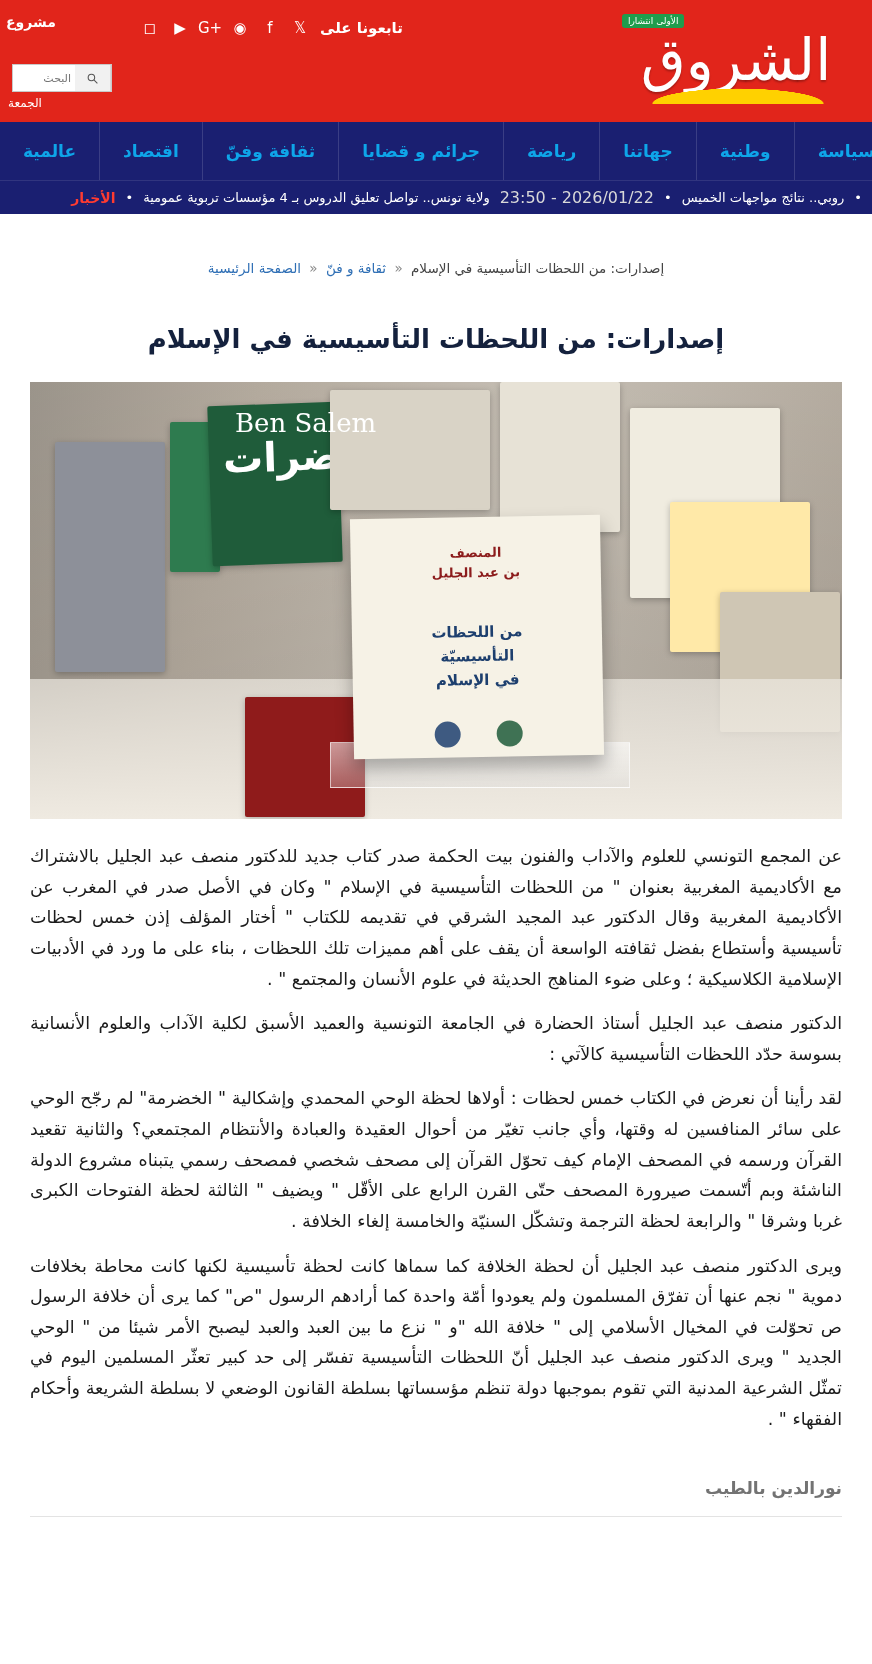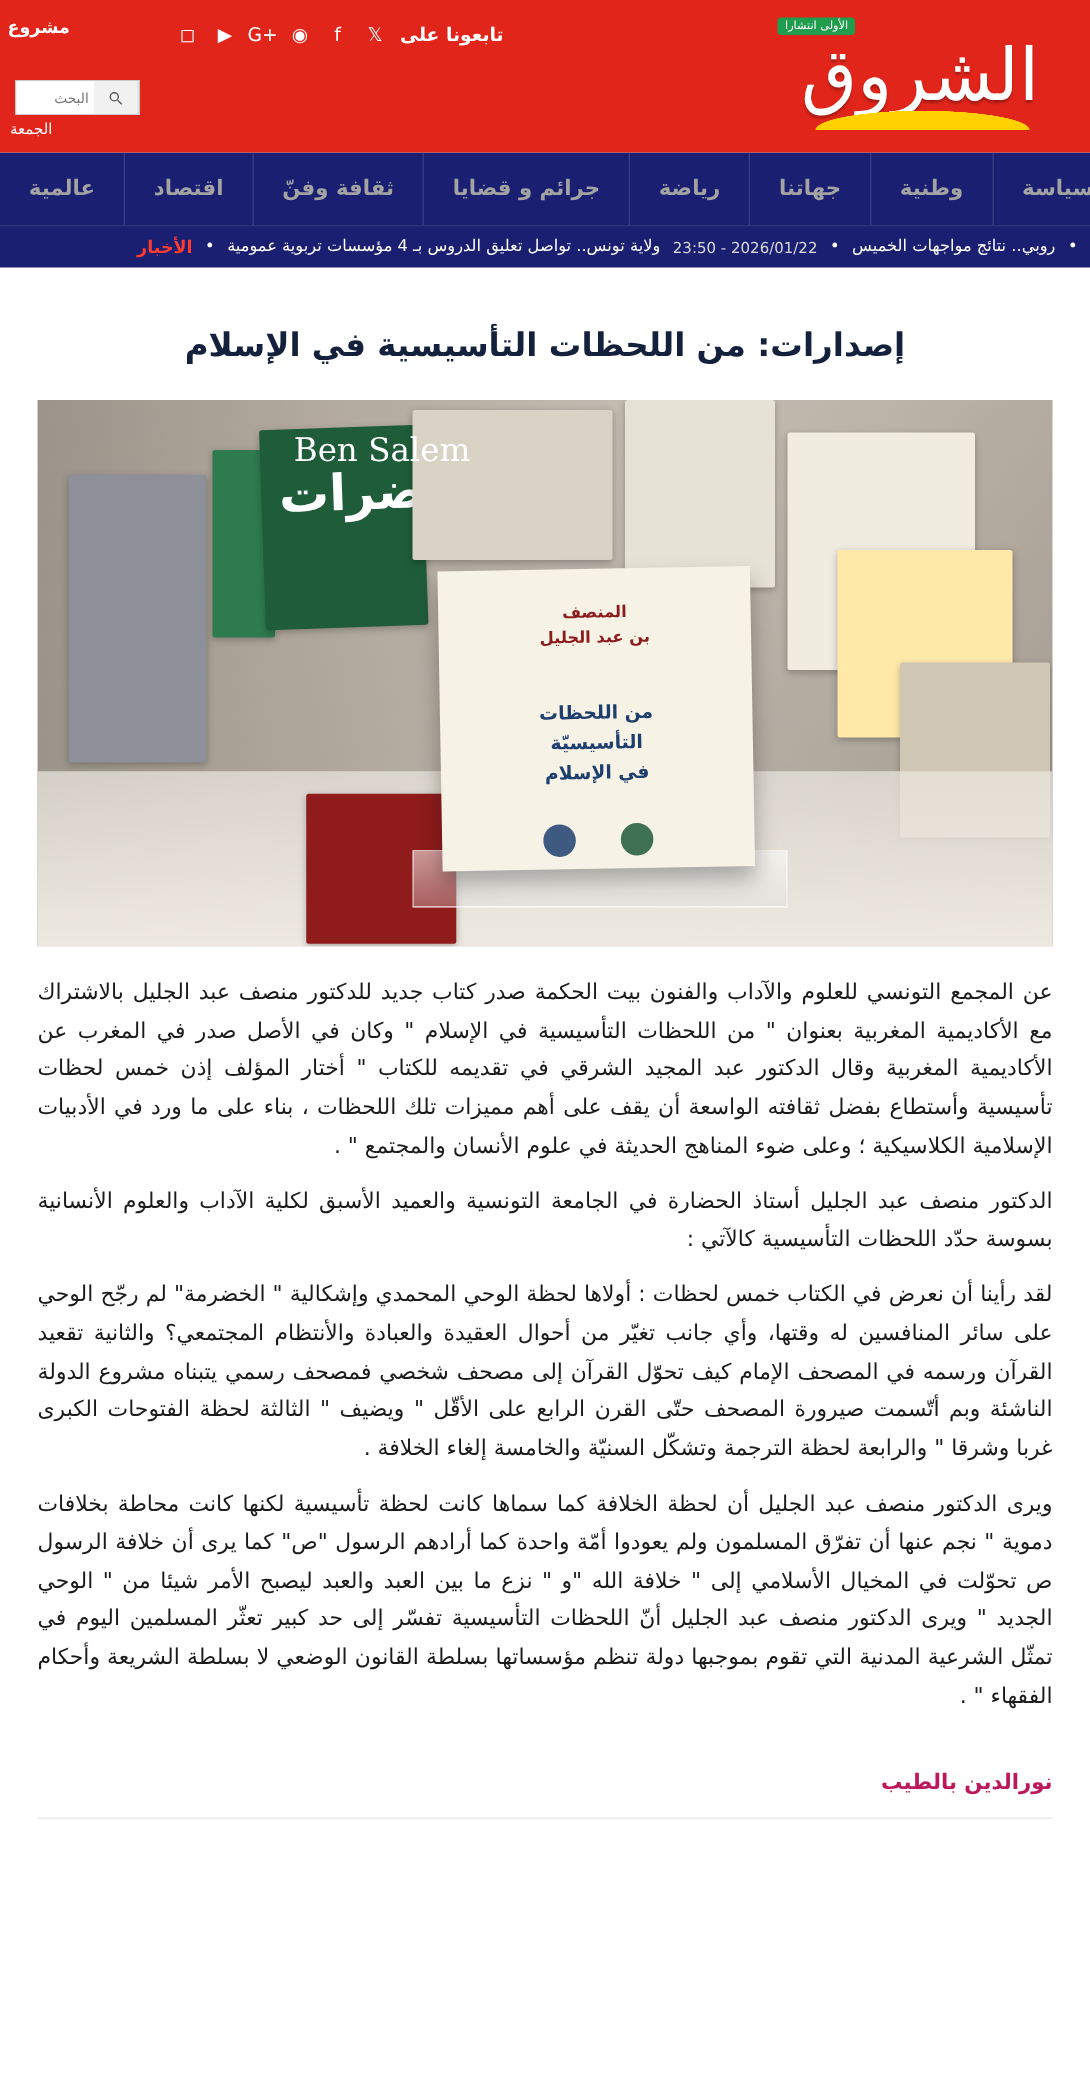--- a/index.html
+++ b/index.html
@@ -112,21 +112,21 @@
 
   
   nav.mainnav {
     background: #1a1f71;
     height: 58px;
     display: flex;
     align-items: stretch;
     justify-content: flex-end;
   }
   nav.mainnav a {
-    color: #a3a3a3;
+    color: #0ea5e9;
     text-decoration: none;
     font-size: 17px;
     font-weight: bold;
     padding: 0 23px;
     display: flex; align-items: center;
     border-left: 1px solid rgba(255,255,255,.14);
     white-space: nowrap;
   }
   nav.mainnav a:last-child { border-left: none; }
 
@@ -143,21 +143,21 @@
   .ticker-tag {
     color: #ff3b30;
     font-weight: bold;
     font-size: 14px;
     white-space: nowrap;
   }
   .ticker-item {
     color: #fff; font-size: 13px; white-space: nowrap;
   }
   .ticker-time {
-    color: #d9d9d9; font-size: 12px; white-space: nowrap;
+    color: #d9d9d9; font-size: 16px; white-space: nowrap;
   }
   .ticker-dot { color:#fff; font-size: 13px; }
 
   
   .page {
     padding: 0 0 20px 0;
     background: #fff;
   }
   .breadcrumb {
     text-align: center;
@@ -257,21 +257,21 @@
     color: #1b1b1b;
     font-size: 17.5px;
     line-height: 1.75;
   }
   .article-body p { margin-bottom: 14px; }
 
   .author {
     width: 812px;
     margin: 44px auto 0 auto;
     direction: rtl;
-    color: #be185d;
+    color: #737373;
     font-weight: bold;
     font-size: 17px;
   }
   .bottom-rule {
     width: 812px; height: 1px; background: #e3e3e3;
     margin: 18px auto 0 auto;
   }
 </style>
 </head>
 <body>
@@ -326,20 +326,27 @@
   <span class="ticker-item">روبي.. نتائج مواجهات الخميس</span>
   <span class="ticker-dot">•</span>
   <span class="ticker-time">2026/01/22 - 23:50</span>
   <span class="ticker-item">ولاية تونس.. تواصل تعليق الدروس بـ 4 مؤسسات تربوية عمومية</span>
   <span class="ticker-dot">•</span>
   <span class="ticker-tag">الأخبار</span>
 </div>
 
 <main class="page">
 
+  <div class="breadcrumb">
+    <span>إصدارات: من اللحظات التأسيسية في الإسلام</span>
+    <span class="sep">«</span>
+    <a href="#">ثقافة و فنّ</a>
+    <span class="sep">«</span>
+    <a href="#">الصفحة الرئيسية</a>
+  </div>
 
   <h1 class="article-title">إصدارات: من اللحظات التأسيسية في الإسلام</h1>
 
 
   <figure class="hero">
     <div class="hero-bg"></div>
     <div class="bk bk7"></div>
     <div class="bk bk2"></div>
     <div class="bk bk1">
       <span class="arab-script s1" style="left:14px;top:30px;">محاضرات</span>

